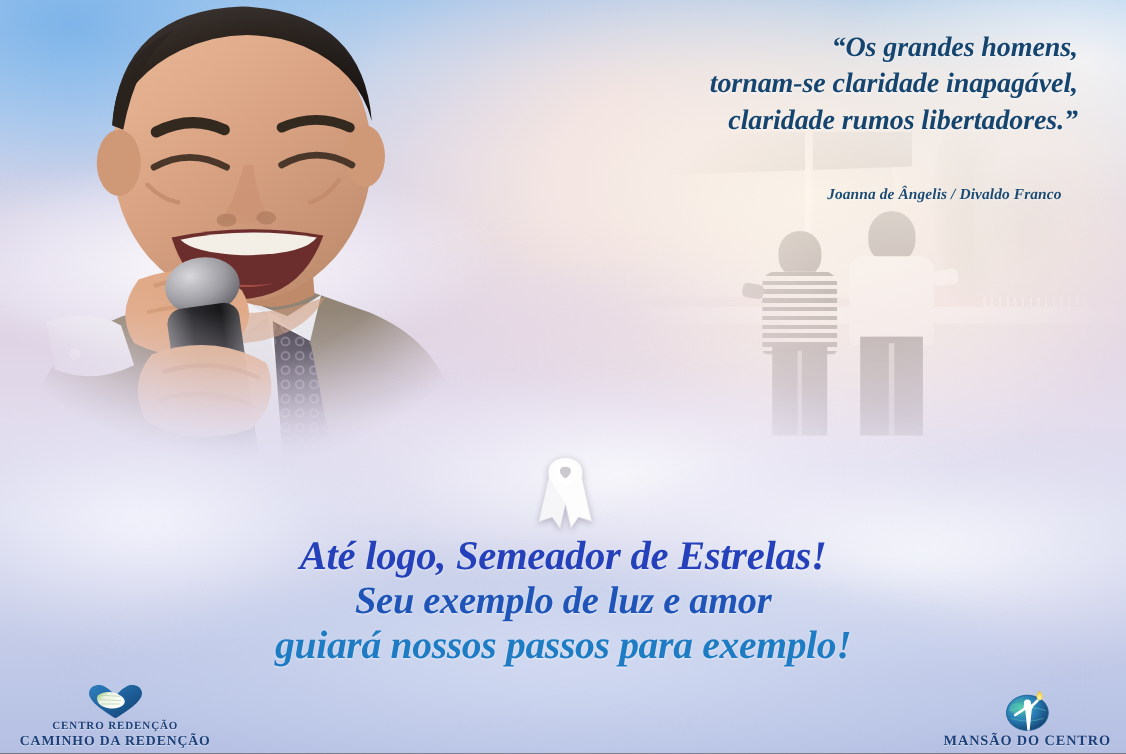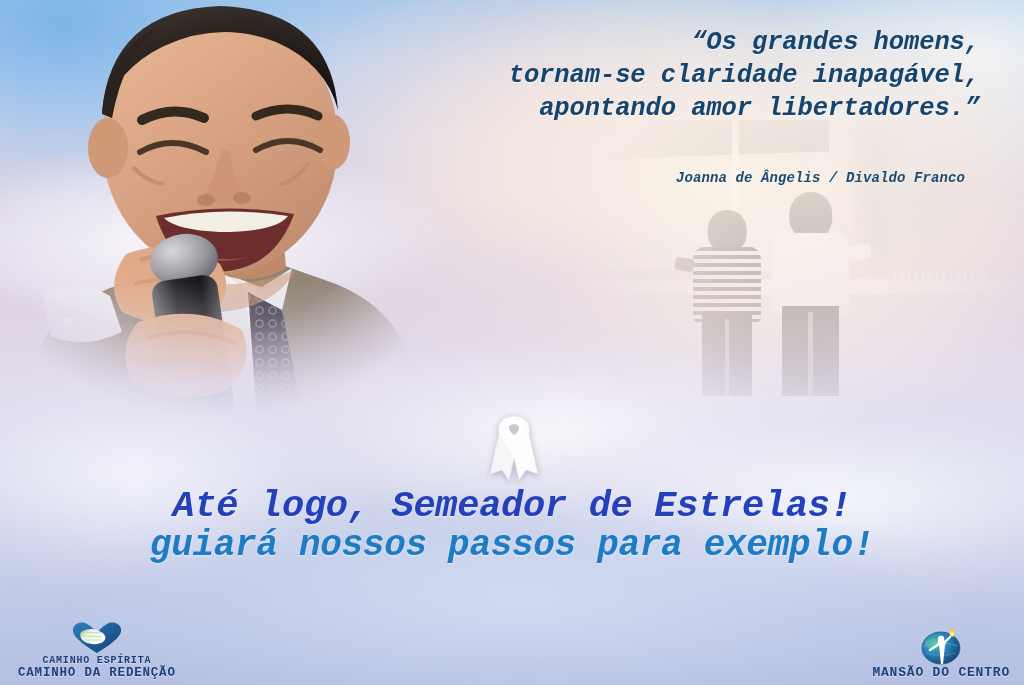--- a/index.html
+++ b/index.html
@@ -6,21 +6,21 @@
   html, body {
     margin: 0;
     padding: 0;
     background: #222;
   }
   #poster {
     position: relative;
     width: 1024px;
     height: 685px;
     overflow: hidden;
-    font-family: Liberation Mono, monospace;
+    font-family: Liberation Serif, serif;
     background: #cfd6ef;
     isolation: isolate;
   }
 
   
   .sky-base {
     position: absolute;
     inset: 0;
     background:
       linear-gradient(to bottom,
@@ -382,36 +382,37 @@
 
       <path d="M 132 330 Q 188 310 236 338 Q 250 372 222 398 Q 168 416 126 390 Q 110 356 132 330 Z" fill="#e4b28f" opacity="0.96"></path>
       <path d="M 142 346 Q 190 332 230 352" stroke="#cd9a78" stroke-width="4" fill="none" opacity="0.65"></path>
       <path d="M 136 372 Q 186 358 226 378" stroke="#cd9a78" stroke-width="4" fill="none" opacity="0.55"></path>
     </svg>
   </div>
 
   <div class="quote">
     <span class="q-line">“Os grandes homens,</span>
     <span class="q-line">tornam-se claridade inapagável,</span>
-    <span class="q-line">apontando amor libertadores.”</span>
+    <span class="q-line">claridade rumos libertadores.”</span>
   </div>
   <div class="quote-credit">Joanna de Ângelis / Divaldo Franco</div>
 
   <svg class="ribbon" viewBox="0 0 56 74" xmlns="http://www.w3.org/2000/svg">
     <path d="M28 8
              C 17 8, 10 16, 13 26
              L 4 66 L 16 62 L 23 72 L 28 50 L 33 72 L 40 62 L 52 66 L 43 26
              C 46 16, 39 8, 28 8 Z" fill="#fdfdfd" stroke="#e2e0e6" stroke-width="0.8"></path>
     <path d="M28 12 C 21 12, 16 17, 18 24 C 20 31, 28 33, 28 33 C 28 33, 36 31, 38 24 C 40 17, 35 12, 28 12 Z" fill="#ffffff"></path>
     <path d="M23 20 C 23 15, 33 15, 33 20 C 33 24, 28 27, 28 27 C 28 27, 23 24, 23 20 Z" fill="#b9b5c0" opacity="0.75"></path>
     <path d="M13 26 L 4 66 L 16 62 L 23 72 L 28 50 Z" fill="#f2f1f4" opacity="0.65"></path>
   </svg>
 
   <div class="headline">
     <span class="h-line h1">Até logo, Semeador de Estrelas!</span>
+    <span class="h-line h2">Seu exemplo de luz e amor</span>
     <span class="h-line h3">guiará nossos passos para exemplo!</span>
   </div>
 
   <div class="logo-block logo-left">
     <svg class="logo-mark" width="52" height="34" viewBox="0 0 52 34" xmlns="http://www.w3.org/2000/svg">
       <defs>
         <linearGradient id="heartG" x1="0" y1="0" x2="1" y2="1">
           <stop offset="0" stop-color="#2e7fbe"></stop>
           <stop offset="0.55" stop-color="#1d5c96"></stop>
           <stop offset="1" stop-color="#123f70"></stop>
@@ -422,21 +423,21 @@
           <stop offset="1" stop-color="#ffffff"></stop>
         </linearGradient>
       </defs>
       <path d="M26 33 C 8 22, 1 15, 2 9 C 3 3, 11 1, 16 4 C 20 6, 24 10, 26 13
                C 28 10, 32 6, 36 4 C 41 1, 49 3, 50 9 C 51 15, 44 22, 26 33 Z" fill="url(#heartG)"></path>
       <path d="M10 12 C 16 8, 24 8, 30 12 C 34 14, 36 18, 33 21 C 29 25, 20 25, 14 22
                C 10 20, 8 15, 10 12 Z" fill="url(#handG)"></path>
       <path d="M12 12 L 30 13 M 12 16 L 31 17 M 13 20 L 30 20" stroke="#b9d2ac" stroke-width="0.9" opacity="0.8"></path>
     </svg>
     <div class="logo-text">
-      <span class="lt1">CAMINHO ESPÍRITA</span>
+      <span class="lt1">CENTRO REDENÇÃO</span>
       <span class="lt2">CAMINHO DA REDENÇÃO</span>
     </div>
   </div>
 
   <div class="logo-block logo-right">
     <svg class="logo-mark" width="44" height="40" viewBox="0 0 44 40" xmlns="http://www.w3.org/2000/svg">
       <defs>
         <radialGradient id="globeG" cx="0.35" cy="0.35" r="0.8">
           <stop offset="0" stop-color="#4fc3a8"></stop>
           <stop offset="0.45" stop-color="#2a7fb8"></stop>

